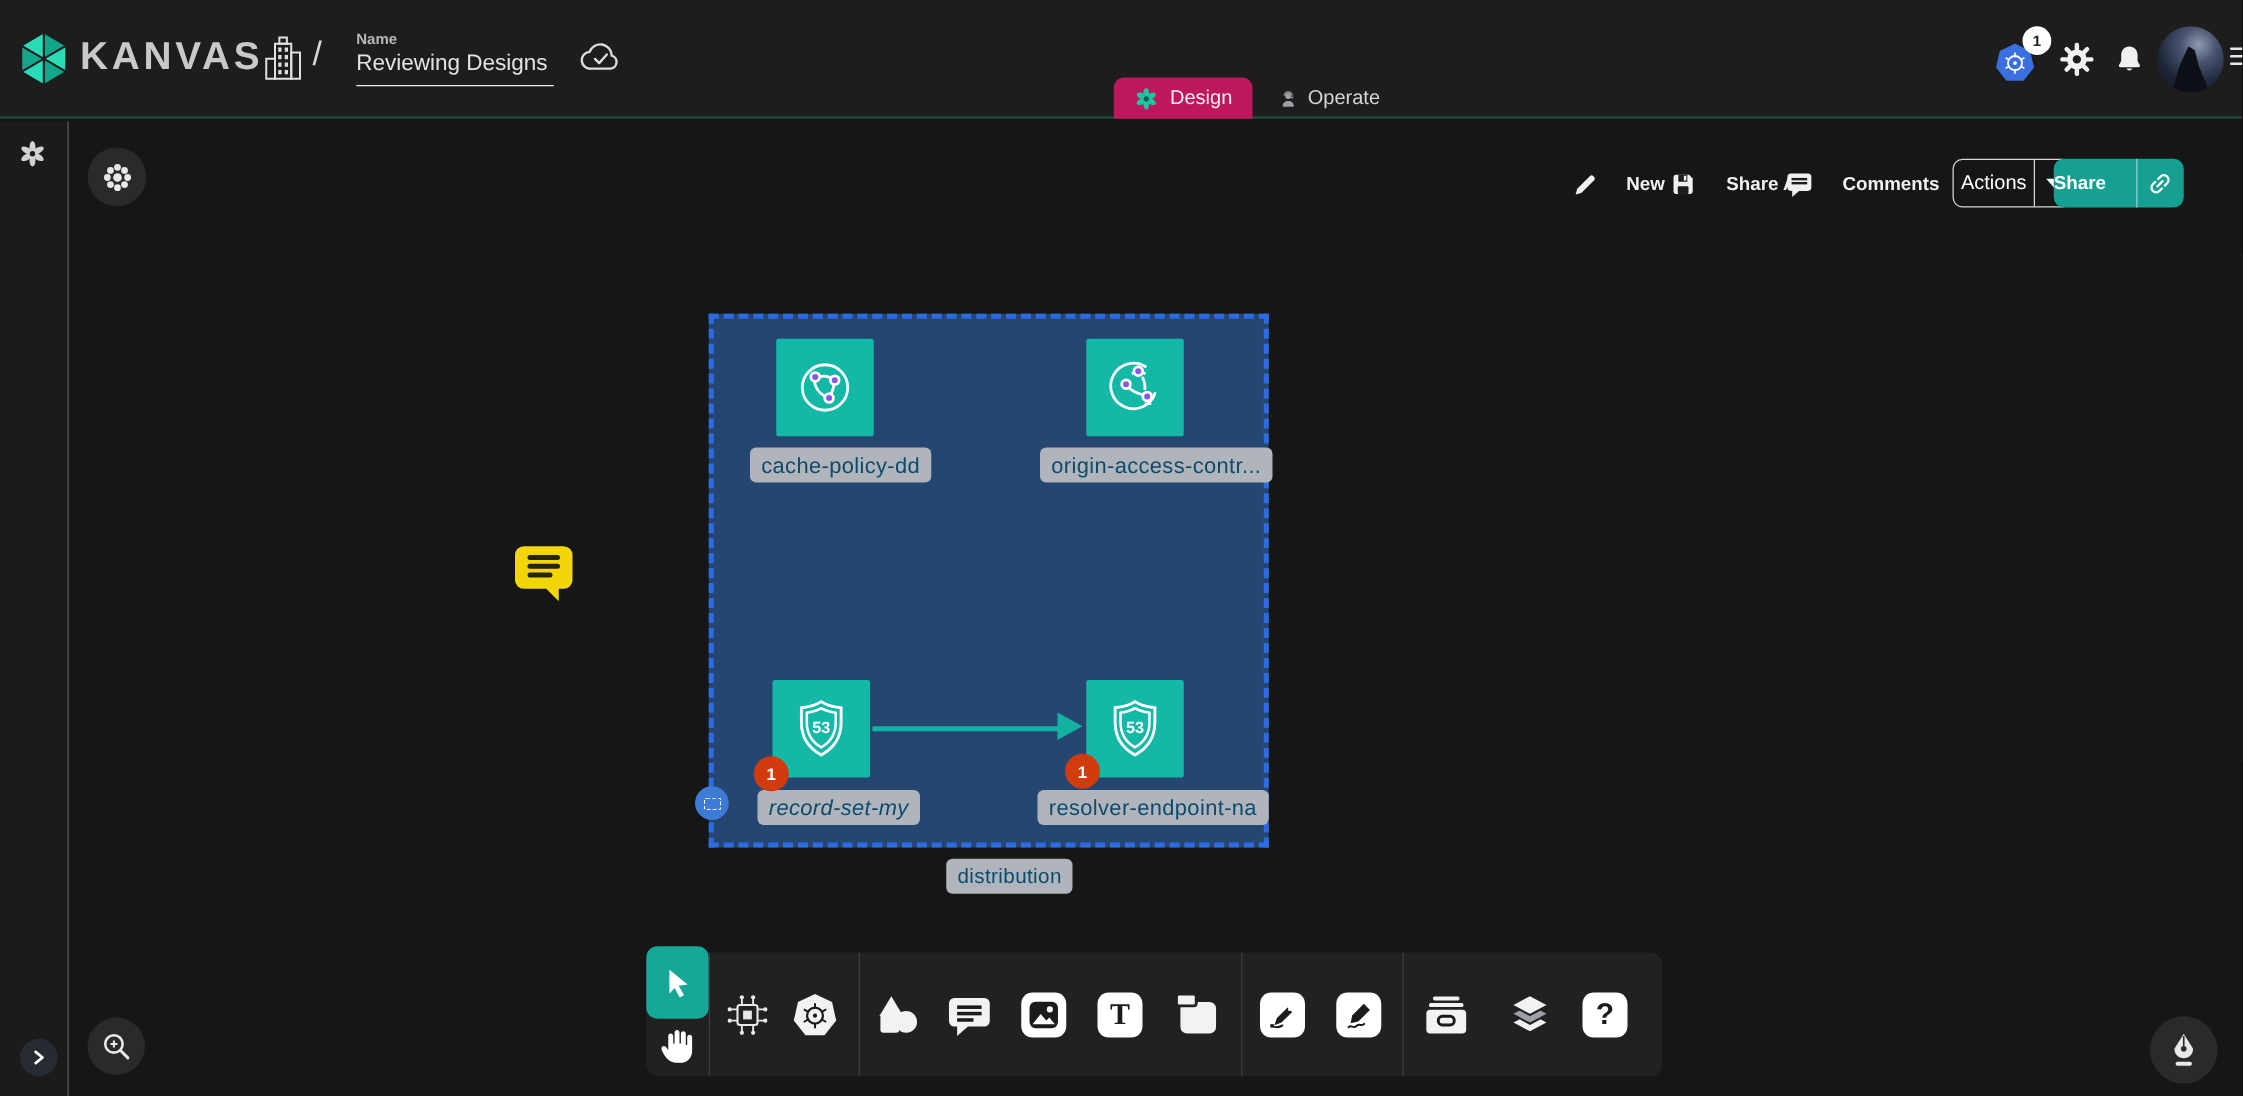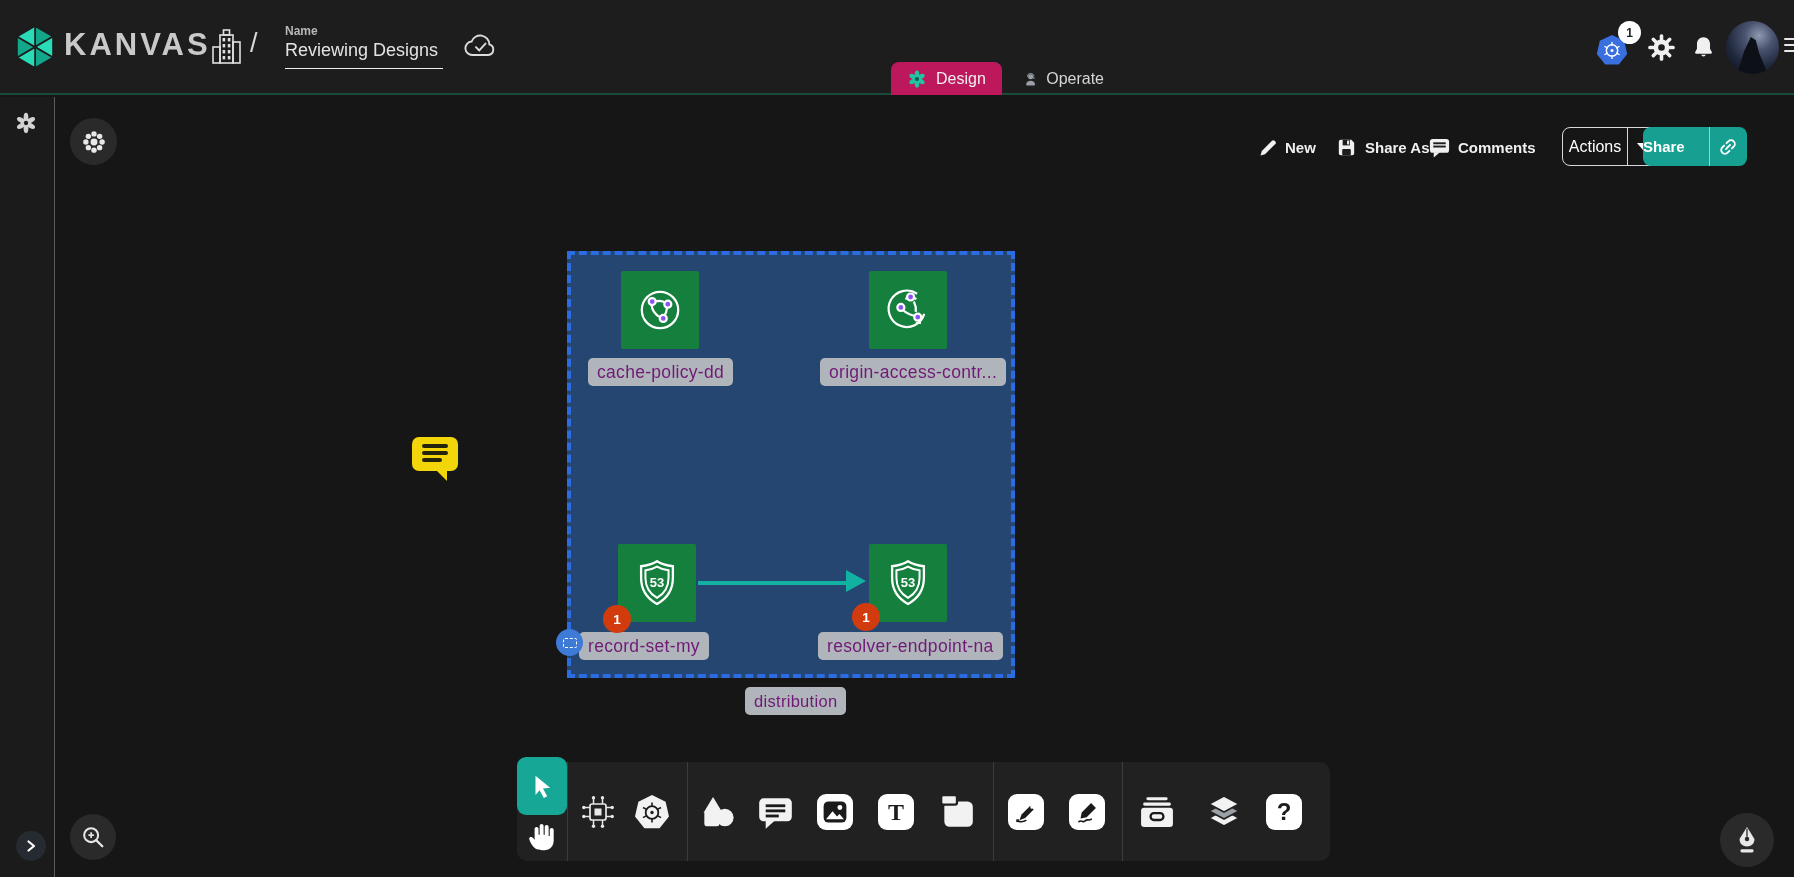--- a/index.html
+++ b/index.html
@@ -13,37 +13,37 @@
   .name-label{position:absolute;left:285px;top:24px;font-size:12px;color:#b8b8b8;font-weight:600;}
   .name-input{position:absolute;left:285px;top:40px;width:158px;background:transparent;border:none;outline:none;border-bottom:1px solid #ededed;color:#e3e3e3;font-size:18px;font-family:inherit;padding:0 0 7px 0;}
   .tab{position:absolute;top:62px;height:33px;display:flex;align-items:center;gap:9px;padding:0 16px;box-sizing:border-box;font-size:16px;color:#d5d5d5;}
   .tab.active{background:#be185d;border-radius:8px 8px 0 0;color:#efefef;}
   .hdr-badge{position:absolute;width:23px;height:23px;border-radius:50%;background:#fff;color:#222;font-size:12px;font-weight:700;display:flex;align-items:center;justify-content:center;}
   .avatar{position:absolute;left:1726px;top:21px;width:53px;height:53px;border-radius:50%;background:radial-gradient(circle at 62% 28%,#8e9ab0 0%,#4a5470 28%,#20283c 62%,#0c0f18 100%);overflow:hidden;}
   .avatar::after{content:"";position:absolute;left:10px;top:16px;width:33px;height:40px;background:#0d1016;clip-path:polygon(45% 0,60% 8%,70% 40%,100% 100%,0 100%,25% 35%);}
   .burger span{display:block;width:16px;height:2.5px;background:#e8e8e8;margin:3.5px 0;border-radius:2px;}
 
   
-  .toolbtn{position:absolute;top:128px;height:38px;display:flex;align-items:center;gap:7px;color:#f0f0f0;font-size:15px;font-weight:700;}
+  .toolbtn{position:absolute;top:128px;height:38px;display:flex;align-items:center;gap:23px;color:#f0f0f0;font-size:15px;font-weight:700;}
   .actions-btn{position:absolute;left:1538px;top:127px;width:96px;height:39px;border:1.5px solid #d8d8d8;border-radius:8px;box-sizing:border-box;display:flex;align-items:center;color:#fff;margin-left:24px;}
   .actions-btn .lbl{width:64px;text-align:center;font-size:16px;}
   .actions-btn .divider{width:1px;height:100%;background:#d8d8d8;}
   .caret{width:0;height:0;border-left:6px solid transparent;border-right:6px solid transparent;border-top:7px solid #fff;margin:0 auto;}
   .share-btn{position:absolute;left:1643px;top:127px;width:104px;height:39px;background:#16a091;border-radius:8px;display:flex;align-items:center;color:#fff;}
   .share-btn .lbl{width:66px;text-align:left;font-size:15px;font-weight:700;}
   .share-btn .divider{width:1px;height:100%;background:rgba(255,255,255,.55);}
 
   
   .sidebar{position:absolute;left:0;top:97px;width:55px;height:780px;background:#1b1b1b;border-right:1px solid #5a5a5a;box-sizing:border-box;}
   .circle-btn{position:absolute;border-radius:50%;background:#2a2a2a;display:flex;align-items:center;justify-content:center;}
 
   
   .selection{position:absolute;left:567px;top:251px;width:448px;height:427px;background:#264672;border:4px dashed #2c6ce2;box-sizing:border-box;}
-  .node{position:absolute;width:78px;height:78px;background:#15803d;border-radius:2px;display:flex;align-items:center;justify-content:center;}
-  .node-label{position:absolute;height:28px;line-height:28px;background:#b0b5bb;color:#701a75;font-size:17.5px;letter-spacing:.3px;padding:0 9px;border-radius:5px;white-space:nowrap;}
+  .node{position:absolute;width:78px;height:78px;background:#14b8a6;border-radius:2px;display:flex;align-items:center;justify-content:center;}
+  .node-label{position:absolute;height:28px;line-height:28px;background:#b0b5bb;color:#0c4a6e;font-size:17.5px;letter-spacing:.3px;padding:0 9px;border-radius:5px;white-space:nowrap;margin-left:12px;}
   .badge{position:absolute;width:28px;height:28px;border-radius:50%;background:#d23b0d;color:#fff;font-size:13.5px;font-weight:700;display:flex;align-items:center;justify-content:center;}
   .edge-line{position:absolute;left:698px;top:581px;width:150px;height:4px;background:#12b2a2;}
   .edge-head{position:absolute;left:846px;top:570px;width:0;height:0;border-top:11px solid transparent;border-bottom:11px solid transparent;border-left:20px solid #12b2a2;}
   .handle{position:absolute;left:556px;top:629px;width:27px;height:27px;border-radius:50%;background:#3d7bd7;display:flex;align-items:center;justify-content:center;}
   .handle i{display:block;width:12px;height:8px;border:1.5px dashed #fff;border-radius:2px;}
   .comment-marker{position:absolute;left:412px;top:437px;width:46px;height:44px;}
   .comment-marker .bubble{position:absolute;left:0;top:0;width:46px;height:34px;background:#f2d60a;border-radius:7px;}
   .comment-marker .tail{position:absolute;left:24px;top:33px;width:0;height:0;border-left:11px solid transparent;border-top:11px solid #f2d60a;}
   .comment-marker .bar{position:absolute;left:10px;width:26px;height:3.5px;background:#24240f;border-radius:2px;}
 
@@ -330,21 +330,21 @@
       <path d="M18 6.6c2.3 1.4 5.1 2.2 8 2.6v5.3c0 6.4-3.2 11-8 13.8-4.8-2.8-8-7.4-8-13.8V9.2c2.9-.4 5.7-1.2 8-2.6z" fill="none" stroke="#fff" stroke-width="1.4"></path>
       <text x="18" y="20.6" text-anchor="middle" font-size="9" font-weight="bold" fill="#fff" font-family="Liberation Sans, sans-serif">53</text>
     </svg>
   </div>
 
   <div class="edge-line"></div>
   <div class="edge-head"></div>
 
   <div class="node-label" style="left:588px;top:358px;">cache-policy-dd</div>
   <div class="node-label" style="left:820px;top:358px;">origin-access-contr...</div>
-  <div class="node-label" style="left:579px;top:632px;">record-set-my</div>
+  <div class="node-label" style="left:594px;top:632px;font-style:italic;">record-set-my</div>
   <div class="node-label" style="left:818px;top:632px;">resolver-endpoint-na</div>
   <div class="node-label" style="left:745px;top:687px;font-size:16.5px;">distribution</div>
 
   <div class="badge" style="left:603px;top:605px;">1</div>
   <div class="badge" style="left:852px;top:603px;">1</div>
 
   <div class="handle">
       <i></i>
     </div>
 

